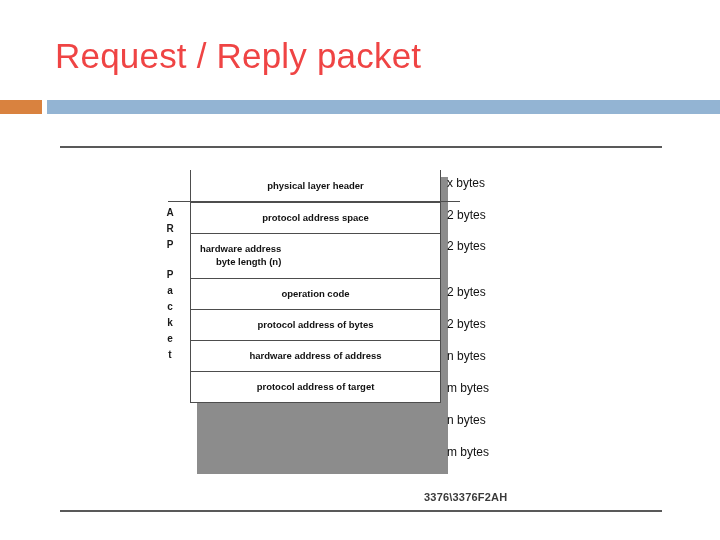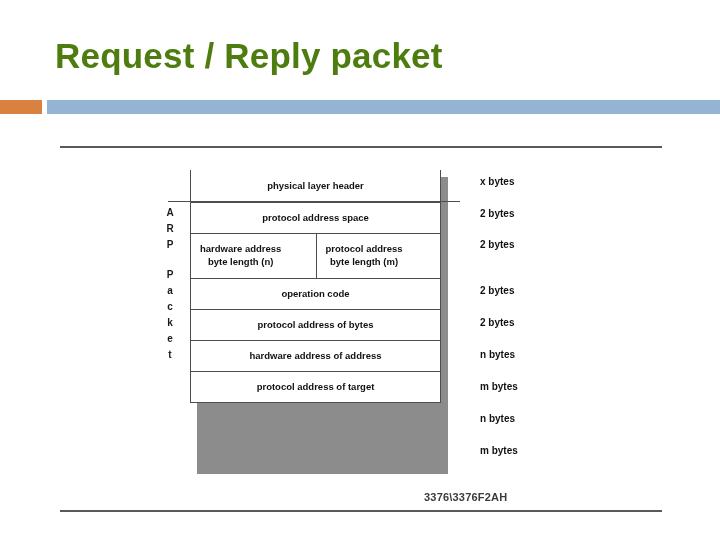--- a/index.html
+++ b/index.html
@@ -14,22 +14,22 @@
     overflow: hidden;
     position: relative;
   }
 
   
   .slide-title {
     position: absolute;
     left: 55px;
     top: 36px;
     font-size: 35px;
-    font-weight: 700;
-    color: #4d7c0f;
+    font-weight: 400;
+    color: #ef4444;
     letter-spacing: 0.2px;
     white-space: nowrap;
   }
 
   
   .accent-orange {
     position: absolute;
     left: 0;
     top: 100px;
     width: 42px;
@@ -128,39 +128,39 @@
   }
   .half-cell {
     width: 50%;
     height: 100%;
     display: flex;
     align-items: center;
     box-sizing: border-box;
     padding-left: 9px;
   }
   .half-cell + .half-cell { border-left: 1.5px solid #4d4d4d; }
-  .half-cell .field-label { text-align: center; }
+  .half-cell .field-label { text-align: right; }
 
   
   .sep-wide {
     position: absolute;
     left: 168px;
     top: 201px;
     width: 292px;
     height: 0;
     border-top: 1.5px solid #4d4d4d;
     z-index: 3;
   }
 
   
   .byte-label {
     position: absolute;
-    left: 480px;
-    font-size: 10px;
-    font-weight: bold;
+    left: 447px;
+    font-size: 12px;
+    font-weight: normal;
     color: #111111;
     white-space: nowrap;
   }
 
   
   .caption {
     position: absolute;
     left: 424px;
     top: 491px;
     font-size: 11px;
@@ -203,23 +203,20 @@
     </div>
 
 
     <div class="field-row">
       <span class="field-label">protocol address space</span>
     </div>
 
     <div class="field-row split">
       <div class="half-cell">
         <span class="field-label">hardware address<br>byte length (n)</span>
-      </div>
-      <div class="half-cell">
-        <span class="field-label">protocol address<br>byte length (m)</span>
       </div>
     </div>
 
     <div class="field-row">
       <span class="field-label">operation code</span>
     </div>
 
 
     <div class="field-row">
       <span class="field-label">protocol address of bytes</span>

